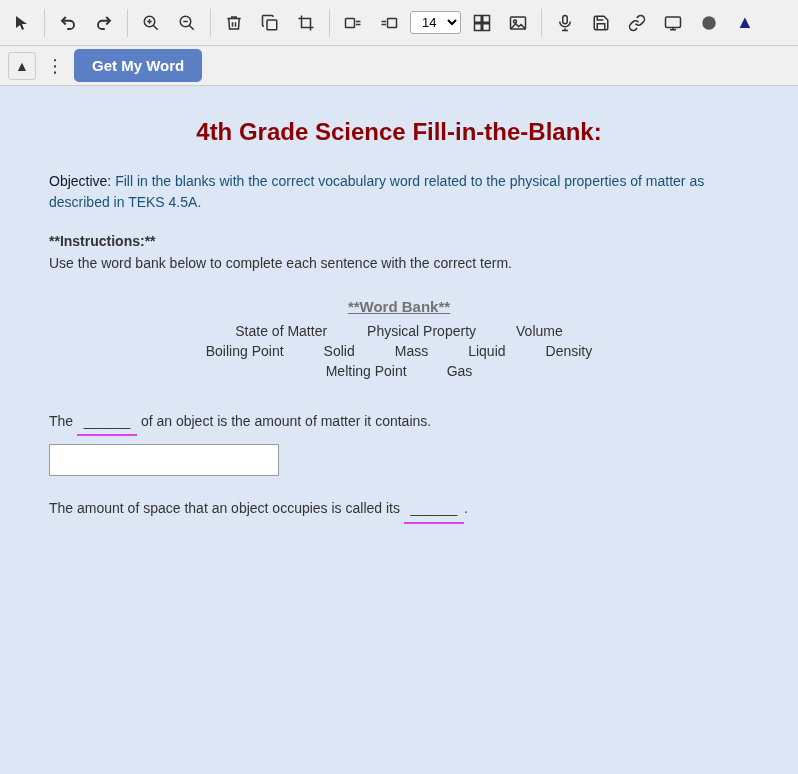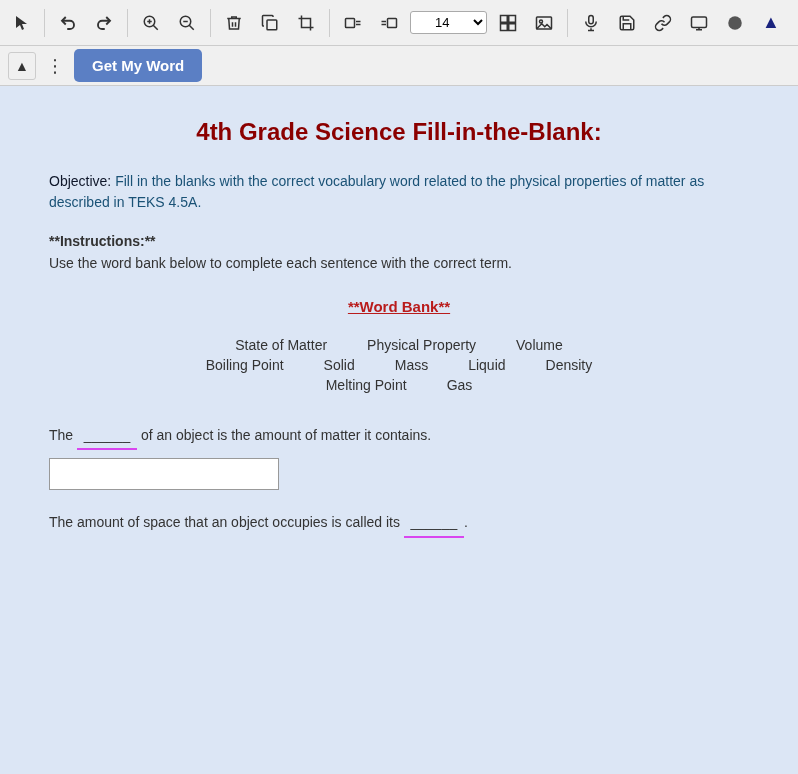--- a/index.html
+++ b/index.html
@@ -23,21 +23,21 @@
       padding: 3px 5px;
       font-size: 16px;
       display: flex;
       align-items: center;
       justify-content: center;
       color: #333;
     }
     .toolbar-select {
       border: 1px solid #aaa;
       border-radius: 3px;
-      padding: 2px 20px;
+      padding: 2px 7px;
       font-size: 13px;
       background: white;
     }
     .toolbar-separator { width: 1px; height: 28px; background: #ccc; margin: 0 2px; }
 
     
     .sub-toolbar {
       background: #f0f0f0;
       border-bottom: 1px solid #ccc;
       display: flex;
@@ -126,22 +126,22 @@
     }
 
     .word-bank-section {
       margin-bottom: 30px;
       text-align: center;
     }
     .word-bank-title {
       font-size: 15px;
       font-weight: bold;
       text-decoration: underline;
-      color: #b91c1c;
-      margin-bottom: 22px;
+      color: #737373;
+      margin-bottom: 8px;
     }
     .word-bank-grid {
       display: flex;
       flex-direction: column;
       align-items: center;
       gap: 4px;
     }
     .word-bank-row {
       display: flex;
       gap: 40px;

